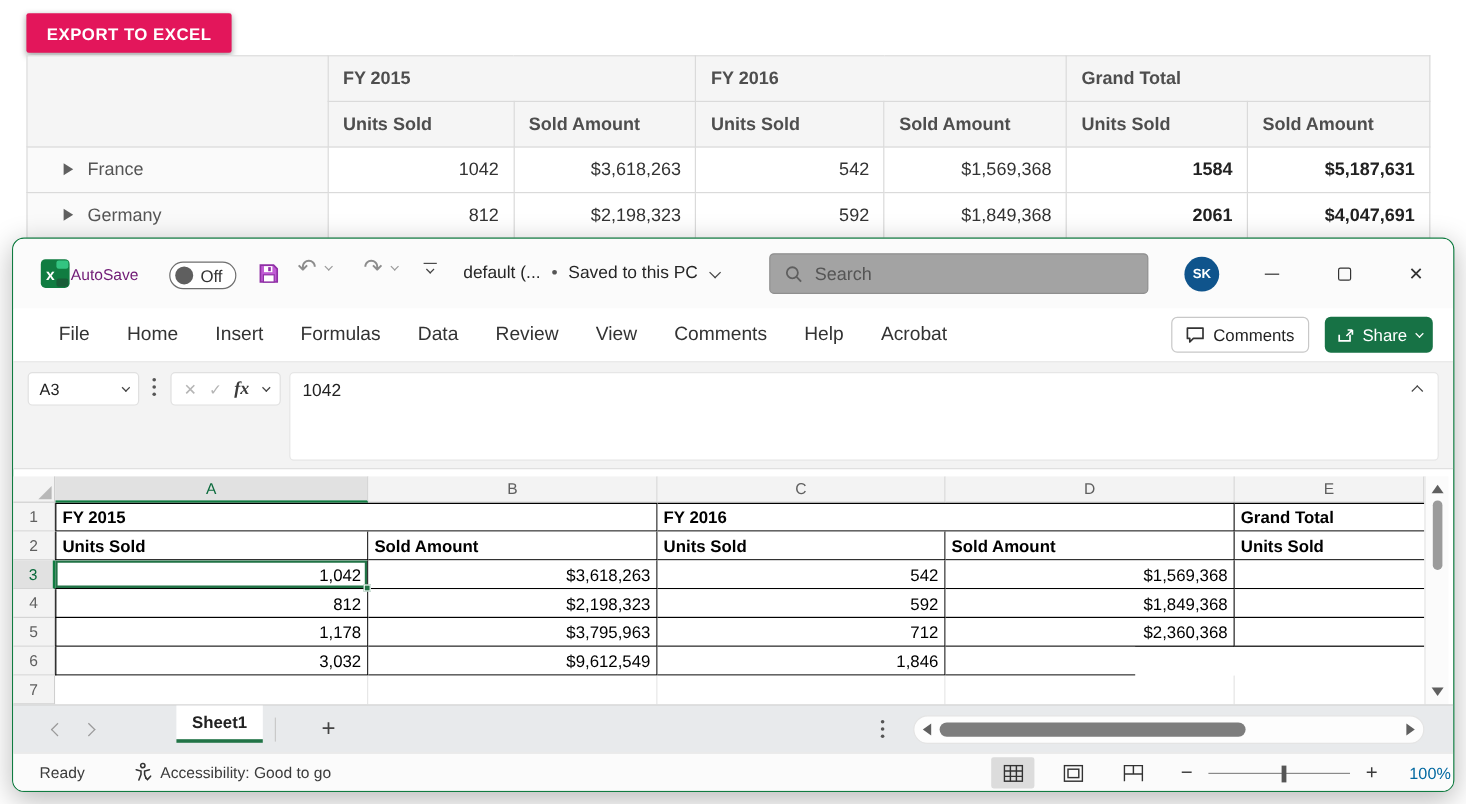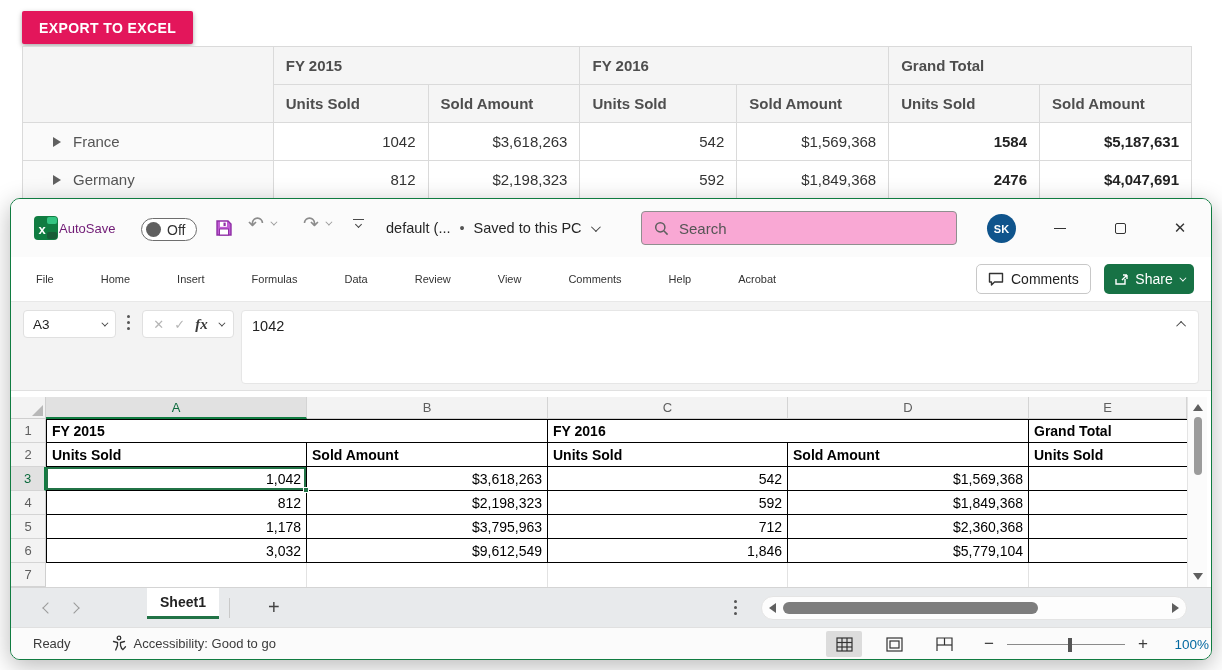--- a/index.html
+++ b/index.html
@@ -39,34 +39,34 @@
   .glyph-undo { font-size:19px; color:#8c8c8c; line-height:1; }
   .chev { display:inline-block; width:7px; height:7px; border-right:1.5px solid #9a9a9a;
     border-bottom:1.5px solid #9a9a9a; transform:rotate(45deg) translateY(-2px); }
   .chev.dark { border-color:#444; }
   .chev.up { transform:rotate(-135deg) translateY(-2px); }
   .chev-sm { width:5px; height:5px; }
   .overflow-ic { width:12px; display:flex; flex-direction:column; align-items:center; gap:2px; }
   .overflow-ic .bar { width:11px; height:0; border-top:1.6px solid #4a4a4a; }
   .docname { position:absolute; left:375px; top:21px; font-size:14.5px; color:#262626; display:flex; gap:9px; align-items:center; cursor:pointer; }
   .docname .dot { color:#555; }
-  .searchbox { position:absolute; left:630px; top:12px; width:316px; height:34px; background:#f9a8d4;
+  .searchbox { position:absolute; left:630px; top:12px; width:316px; height:34px; background:#a3a3a3;
     border:1px solid #8f8f8f; border-radius:4px; display:flex; align-items:center; padding-left:12px; gap:10px; cursor:text; }
   .searchbox input { border:none; outline:none; font-size:15px; color:#444; width:240px; background:transparent; font-family:"Liberation Sans",sans-serif; }
   .searchbox input::placeholder { color:#555; }
   .avatar { position:absolute; left:976px; top:15px; width:29px; height:29px; border-radius:50%;
     background:#0f548c; color:#fff; font-size:11px; font-weight:bold; display:flex; align-items:center; justify-content:center; cursor:pointer; }
   .winctl { position:absolute; top:0; width:44px; height:58px; display:flex; align-items:center; justify-content:center; cursor:pointer; }
   .min-bar { width:12px; height:0; border-top:1.5px solid #333; }
   .max-box { width:11px; height:11px; border:1.5px solid #333; border-radius:2px; }
   .close-x { font-size:15px; color:#333; }
 
   
   .menubar { position:relative; height:44px; background:#fff; display:flex; align-items:center; }
-  .tabs { display:flex; gap:47px; padding-left:25px; font-size:11px; color:#333; }
+  .tabs { display:flex; gap:31px; padding-left:38px; font-size:16px; color:#333; }
   .tabs .tab { cursor:pointer; }
   .comments-btn { position:absolute; left:965px; top:7px; height:30px; padding:0 11px; background:#fff;
     border:1px solid #c8c8c8; border-radius:5px; display:flex; align-items:center; gap:7px;
     font-size:14px; color:#222; cursor:pointer; }
   .share-btn { position:absolute; left:1093px; top:7px; height:30px; width:90px; background:#177245;
     border:none; border-radius:5px; display:flex; align-items:center; justify-content:center; gap:6px;
     font-size:14px; color:#fff; cursor:pointer; }
   .share-btn .chev { border-color:#fff; }
 
   
@@ -176,21 +176,21 @@
       <td class="num">$1,569,368</td>
       <td class="num total">1584</td>
       <td class="num total">$5,187,631</td>
     </tr>
     <tr>
       <td class="rowhdr"><span class="tri-right"></span><span>Germany</span></td>
       <td class="num">812</td>
       <td class="num">$2,198,323</td>
       <td class="num">592</td>
       <td class="num">$1,849,368</td>
-      <td class="num total">2476</td>
+      <td class="num total">2061</td>
       <td class="num total">$4,047,691</td>
     </tr>
   </tbody>
     </table>
 
   <div class="xlwin">
 
     <div class="titlebar">
       <svg class="xl-icon" viewBox="0 0 26 26">
         <rect x="1" y="1" width="24" height="24" rx="4" fill="#107c41"></rect>
@@ -357,21 +357,20 @@
         <div class="cell num wC blk-r blk-b">712</div>
         <div class="cell num wD blk-r blk-b">$2,360,368</div>
         <div class="cell num wE blk-b"></div>
       </div>
 
       <div class="gridrow">
         <div class="rowhdr-cell">6</div>
         <div class="cell num wA blk-l blk-r blk-b">3,032</div>
         <div class="cell num wB blk-r blk-b">$9,612,549</div>
         <div class="cell num wC blk-r blk-b">1,846</div>
-        <div class="cell num wD blk-r blk-b">$5,779,104</div>
         <div class="cell num wE blk-b"></div>
       </div>
 
       <div class="gridrow">
         <div class="rowhdr-cell">7</div>
         <div class="cell wA lite-r"></div>
         <div class="cell wB lite-r"></div>
         <div class="cell wC lite-r"></div>
         <div class="cell wD lite-r"></div>
         <div class="cell wE"></div>

